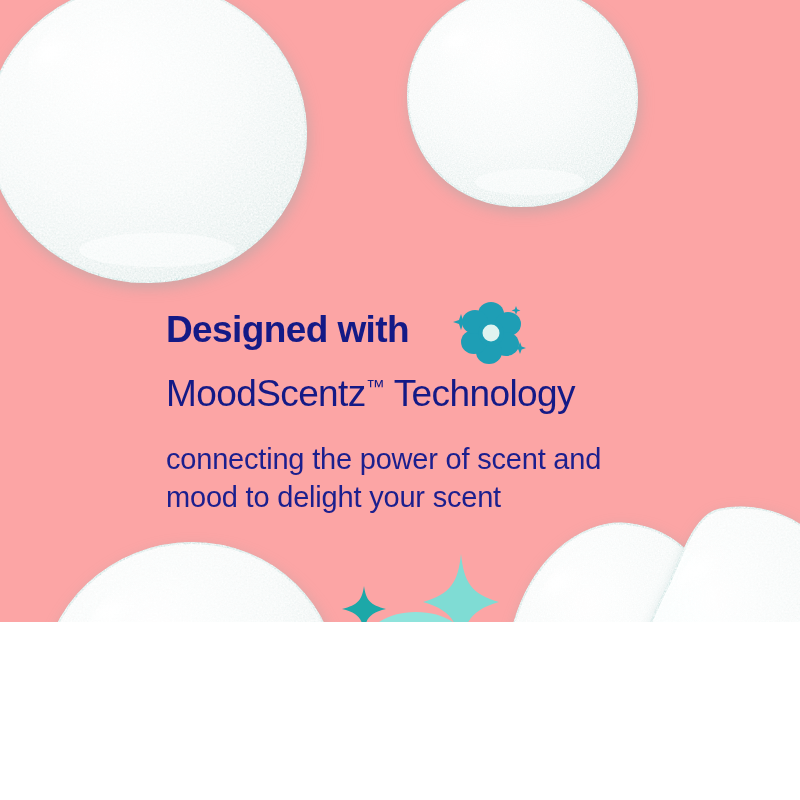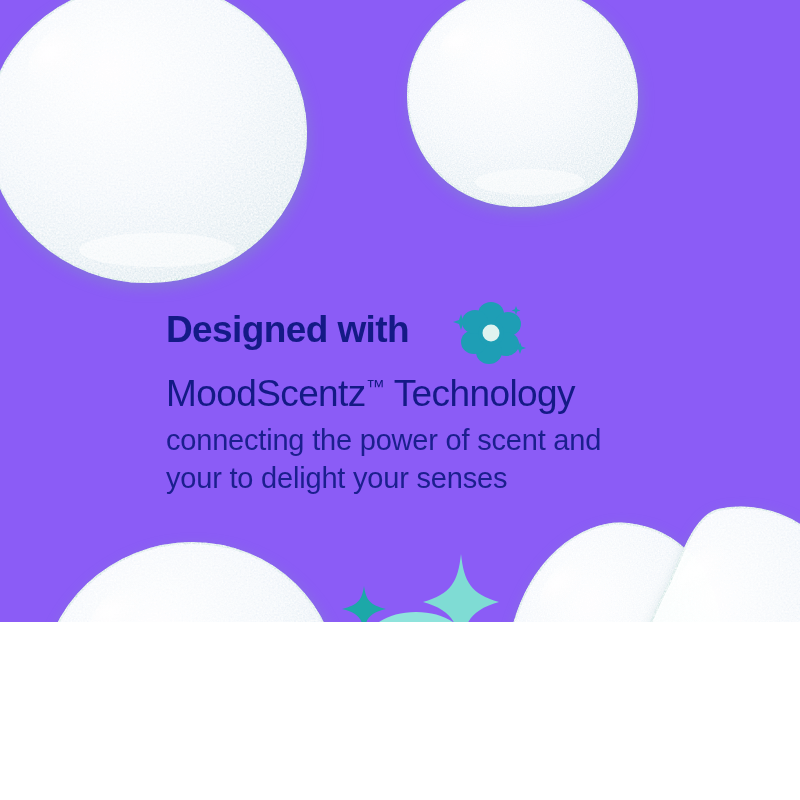--- a/index.html
+++ b/index.html
@@ -10,21 +10,21 @@
     width: 800px;
     height: 800px;
     overflow: hidden;
     font-family: "Liberation Sans", sans-serif;
   }
 
   #poster {
     position: relative;
     width: 800px;
     height: 622px;
-    background: #8b5cf6;
+    background: #fca5a5;
     overflow: hidden;
   }
 
   
   .gel {
     position: absolute;
     filter: drop-shadow(2px 5px 7px rgba(120, 170, 168, 0.35));
   }
   .gel svg { display: block; overflow: visible; }
 
@@ -63,21 +63,21 @@
     vertical-align: super;
     line-height: 0;
     letter-spacing: 0;
   }
   .tagline {
     color: #1b1f8e;
     font-size: 29px;
     line-height: 38px;
     font-weight: 400;
     letter-spacing: -0.2px;
-    margin: 5px 0 0 0;
+    margin: 24px 0 0 0;
     max-width: 500px;
   }
 
   
   .flower-icon {
     position: absolute;
     left: 450px;
     top: 298px;
     width: 84px;
     height: 68px;
@@ -191,21 +191,21 @@
                C-10 210 12 140 44 78 C58 46 70 12 92 6 Z" fill="url(#gelGrad)" stroke="#bcdcd9" stroke-width="2" filter="url(#bubbles)"></path>
       <ellipse cx="92" cy="66" rx="48" ry="26" fill="url(#gelSheen)" transform="rotate(-35 92 66)"></ellipse>
     </svg>
   </div>
 
   <div class="copy">
     <div class="headline-row">
       <h1 class="headline">Designed with</h1>
     </div>
     <h1 class="headline-2"><span>MoodScentz</span><span class="tm">™</span><span> Technology</span></h1>
-    <p class="tagline"><span>connecting the power of scent and</span><br><span>your to delight your senses</span></p>
+    <p class="tagline"><span>connecting the power of scent and</span><br><span>mood to delight your scent</span></p>
   </div>
 
   <div class="flower-icon">
     <svg viewBox="0 0 84 68">
       <g fill="#1e9eb5">
         <ellipse cx="41" cy="16" rx="13" ry="12"></ellipse>
         <ellipse cx="58" cy="26" rx="13" ry="12"></ellipse>
         <ellipse cx="56" cy="46" rx="13" ry="12"></ellipse>
         <ellipse cx="39" cy="54" rx="13" ry="12"></ellipse>
         <ellipse cx="24" cy="44" rx="13" ry="12"></ellipse>

